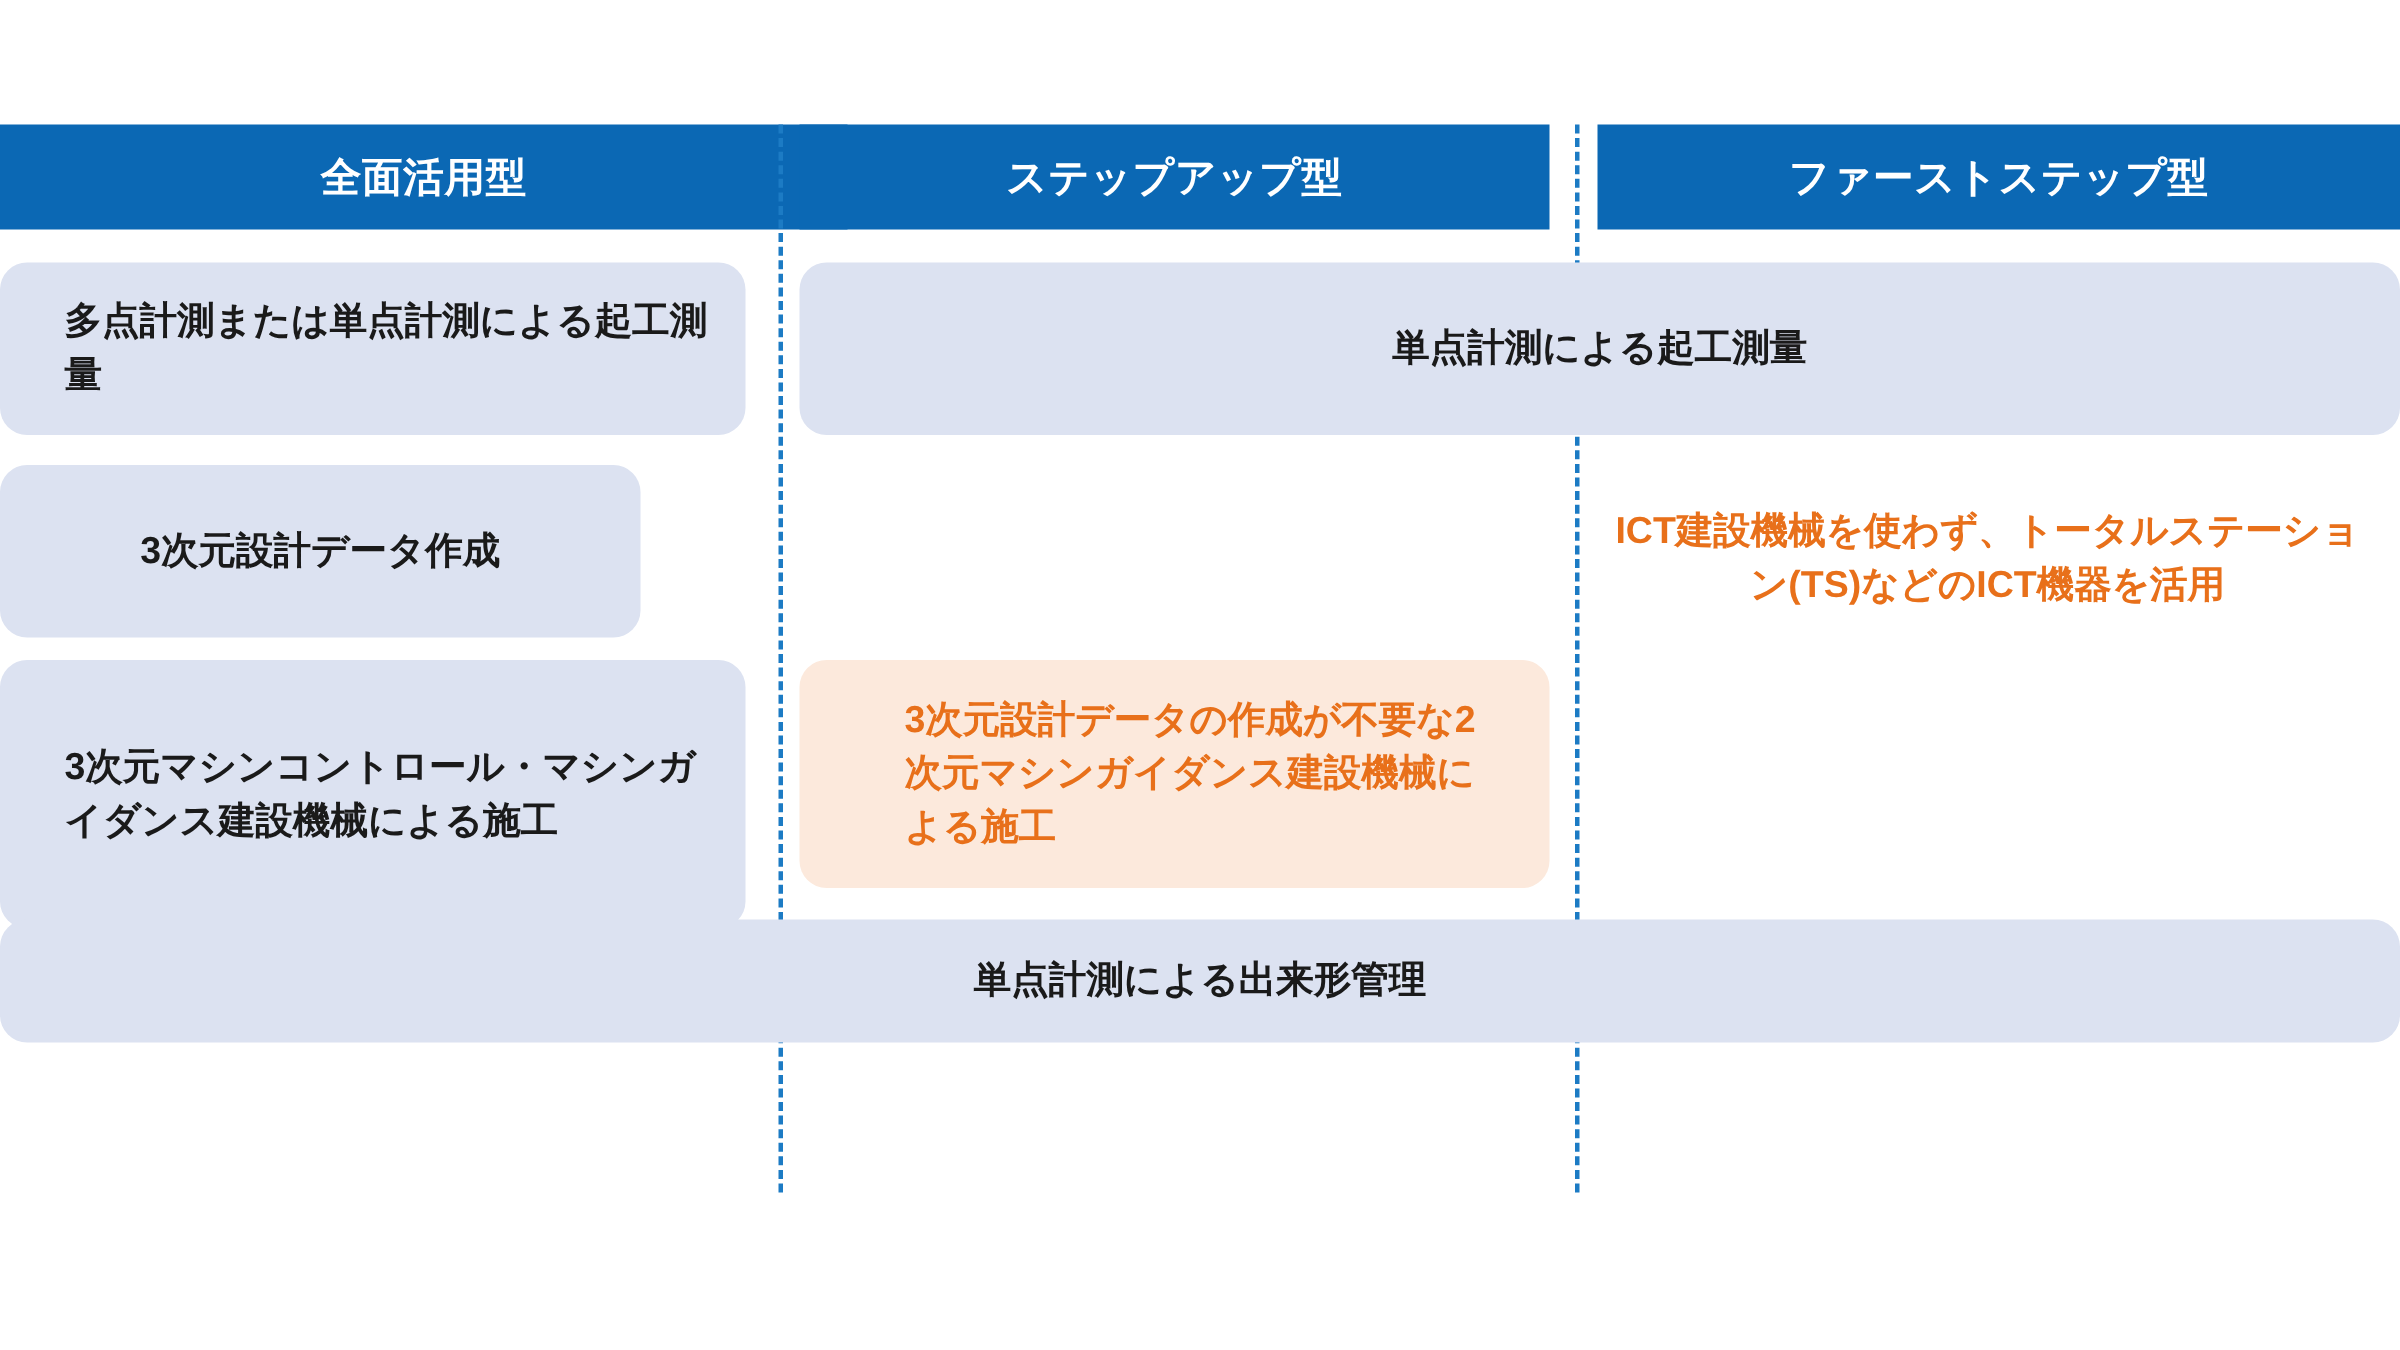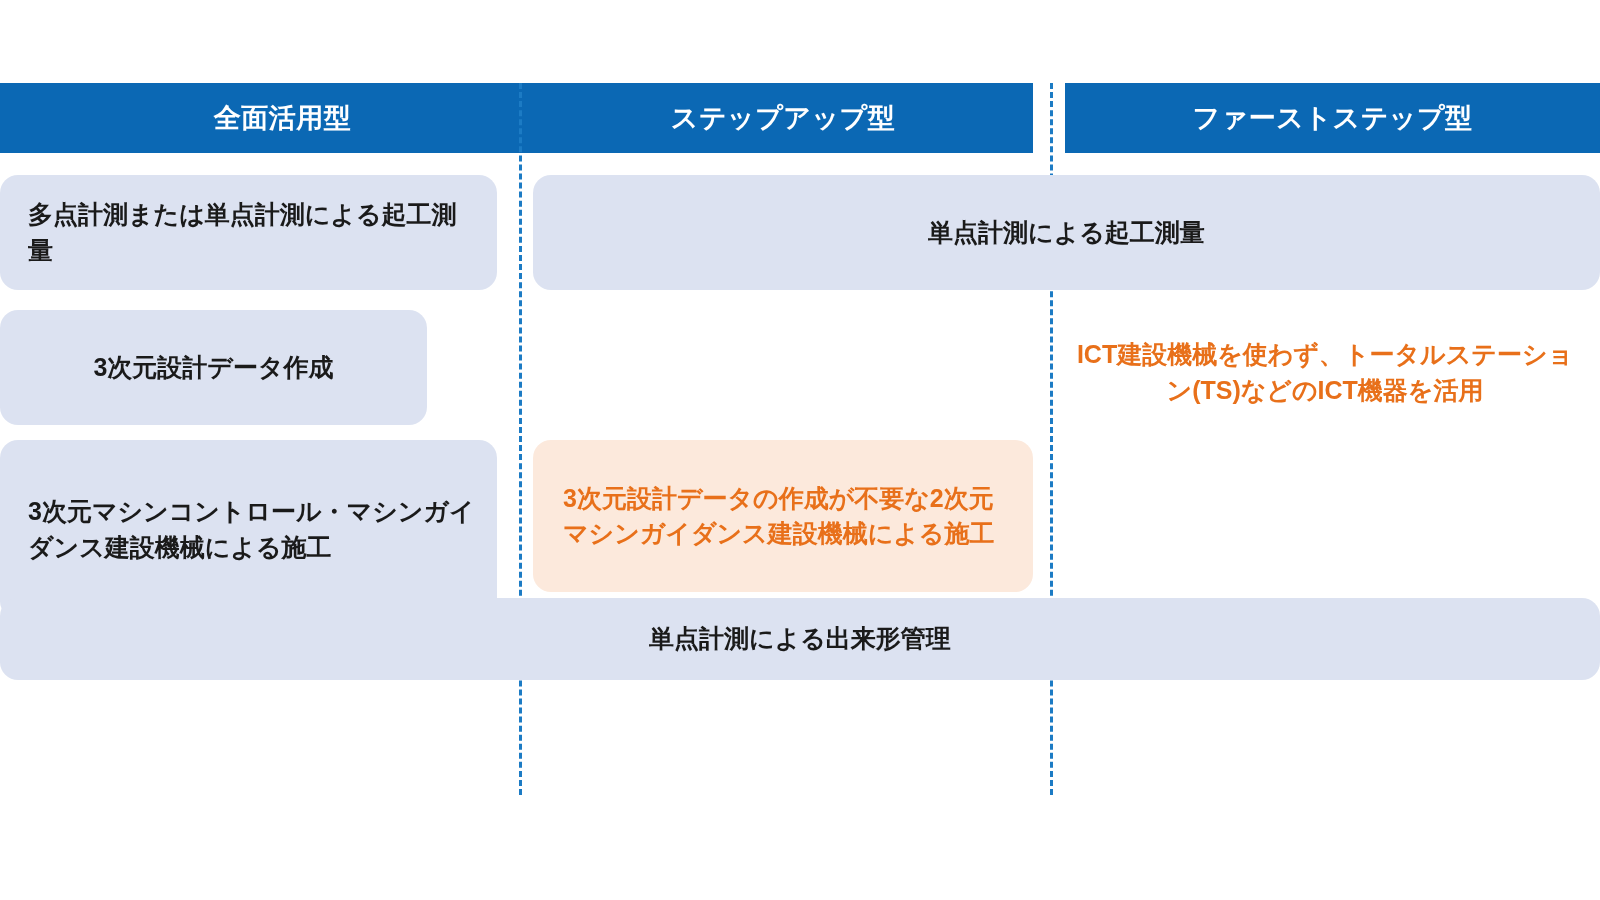--- a/index.html
+++ b/index.html
@@ -68,47 +68,47 @@
     justify-content: center;
     text-align: center;
   }
   .box.lead {
     justify-content: flex-start;
     text-align: left;
   }
   .box .txt { display: block; }
 
   
-  .box.lead .txt { padding: 0 22px 0 28px; }
+  .box.lead .txt { padding: 0 22px 0 43px; }
   .box.center .txt { padding: 0 20px; }
 
   
   .box.orange {
     background: #FCE9DC;
     color: #E8701A;
   }
-  .box.orange .txt { padding: 0 28px 0 30px; }
+  .box.orange .txt { padding: 0 28px 0 30px; margin-left: 40px; }
 
   
   .freetext {
     position: absolute;
     font-size: 25px;
     font-weight: bold;
     color: #E8701A;
     line-height: 1.45;
     text-align: center;
   }
 
   
   #box-c1-r1 { left: 0px;    top: 175px; width: 497px;  height: 115px; }
   #box-c1-r2 { left: 0px;    top: 310px; width: 427px;  height: 115px; }
   #box-c1-r3 { left: 0px;    top: 440px; width: 497px;  height: 179px; }
   #box-c23-r1{ left: 533px;  top: 175px; width: 1067px; height: 115px; }
   #box-c2-r3 { left: 533px;  top: 440px; width: 500px;  height: 152px; }
-  #box-wide-1{ left: 0px;    top: 598px; width: 1600px; height: 82px;  }
+  #box-wide-1{ left: 0px;    top: 613px; width: 1600px; height: 82px;  }
   #box-wide-2{ left: 0px;    top: 710px; width: 1600px; height: 85px;  }
   #note-c3   { left: 1065px; top: 336px; width: 520px; }
 </style>
 </head>
 <body>
 
 <div id="canvas">
 
   <div class="hdr h1">
     <span>全面活用型</span>

